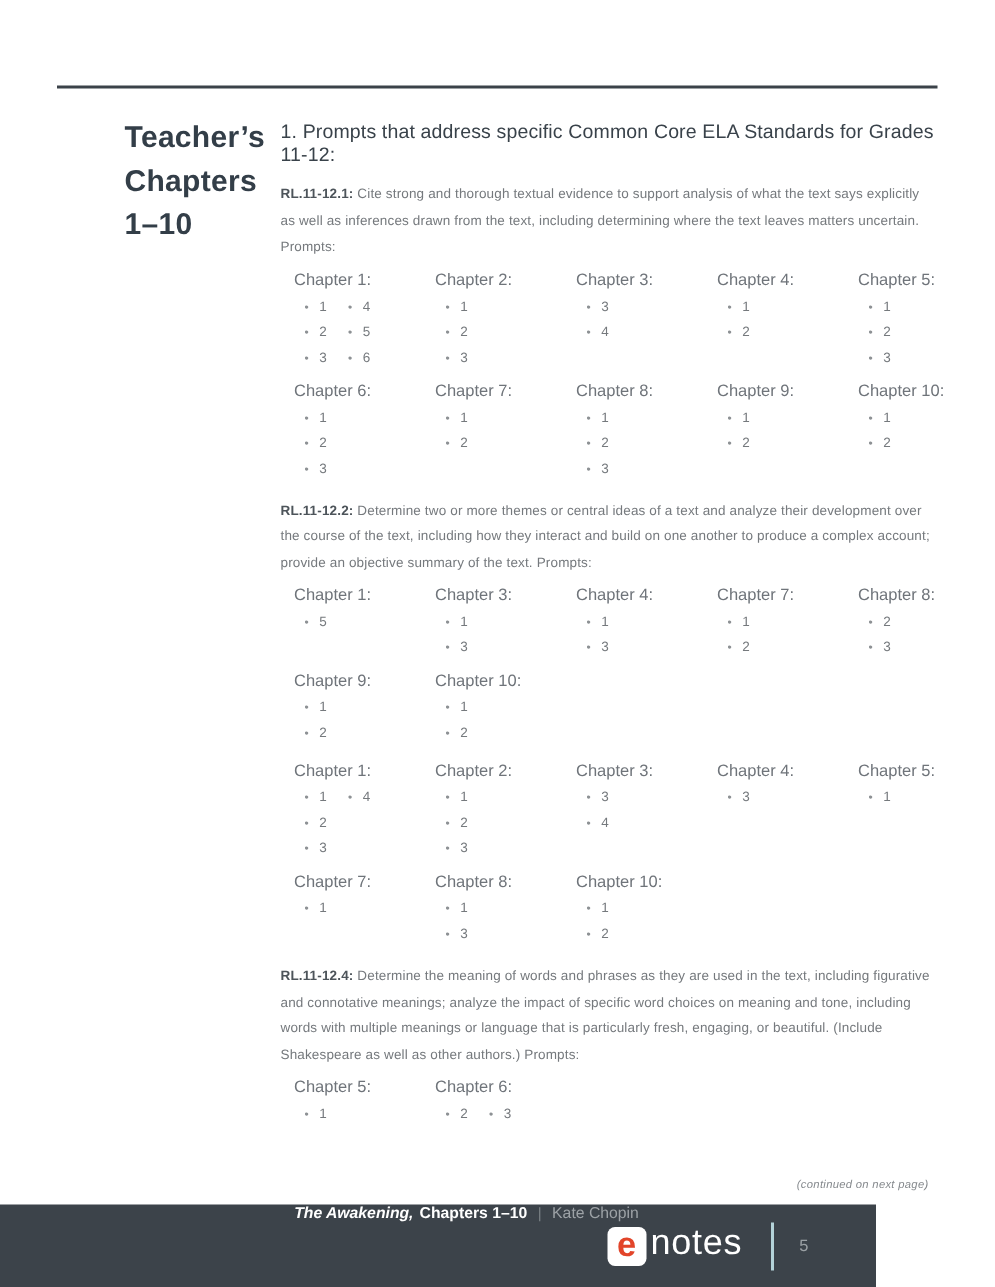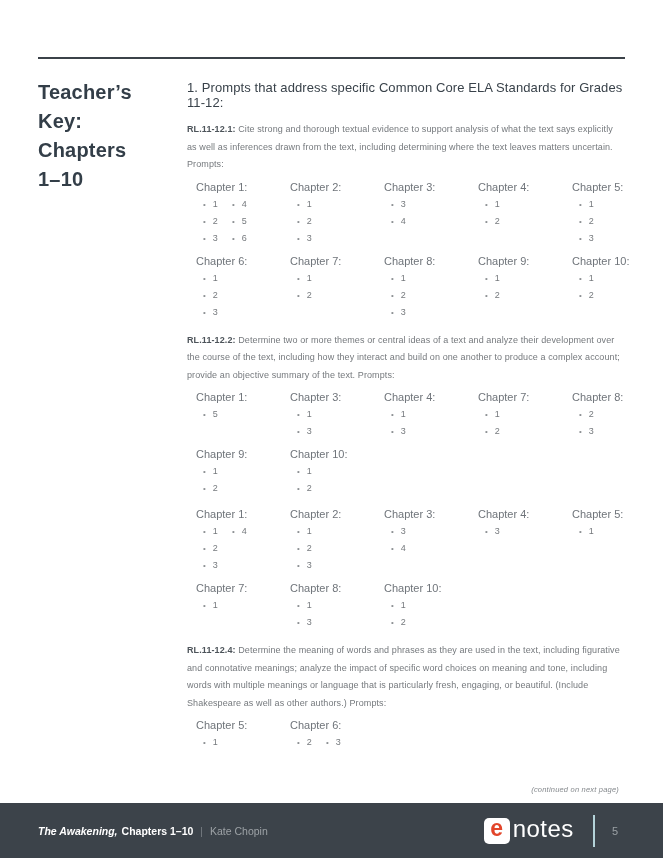--- a/index.html
+++ b/index.html
@@ -32,20 +32,21 @@
   }
 
   .sidebar { width: 149px; flex: none; }
 
   .doc-title {
     font-size: 20px;
     font-weight: bold;
     color: #333e48;
     line-height: 29px;
     letter-spacing: 0.2px;
+    margin-left: 45px;
   }
   .title-line { display: block; }
 
   .main { width: 438px; flex: none; color: #75797d; }
 
   .heading {
     font-size: 13px;
     font-weight: normal;
     color: #39424a;
     letter-spacing: 0.1px;
@@ -95,25 +96,26 @@
     font-size: 7.5px;
     font-style: italic;
     color: #85898d;
     letter-spacing: 0.2px;
   }
 
   .footer {
     position: absolute;
     left: 0;
     bottom: 0;
-    width: 663px;
+    width: 584px;
     height: 55px;
     background: #3c434a;
     display: flex;
     align-items: center;
+    flex-direction: column;
   }
   .footer-left {
     margin-left: 38px;
     font-size: 10.5px;
     color: #ffffff;
     display: flex;
     align-items: baseline;
     white-space: pre;
   }
   .book-title { font-style: italic; font-weight: bold; }
@@ -159,21 +161,20 @@
 <body>
 
 <div class="page">
 
   <div class="top-rule"></div>
 
   <div class="layout">
     <aside class="sidebar">
       <h1 class="doc-title">
           <span class="title-line">Teacher’s</span>
-          <span class="title-line">Key:</span>
           <span class="title-line">Chapters</span>
           <span class="title-line">1–10</span>
         </h1>
     </aside>
 
     <main class="main">
       <h2 class="heading">1. Prompts that address specific Common Core ELA Standards for Grades 11-12:</h2>
       <div id="standards-list">
           <section class="standard">
             <p class="desc"><b class="code">RL.11-12.1:</b> Cite strong and thorough textual evidence to support analysis of what the text says explicitly as well as inferences drawn from the text, including determining where the text leaves matters uncertain. Prompts:</p>

